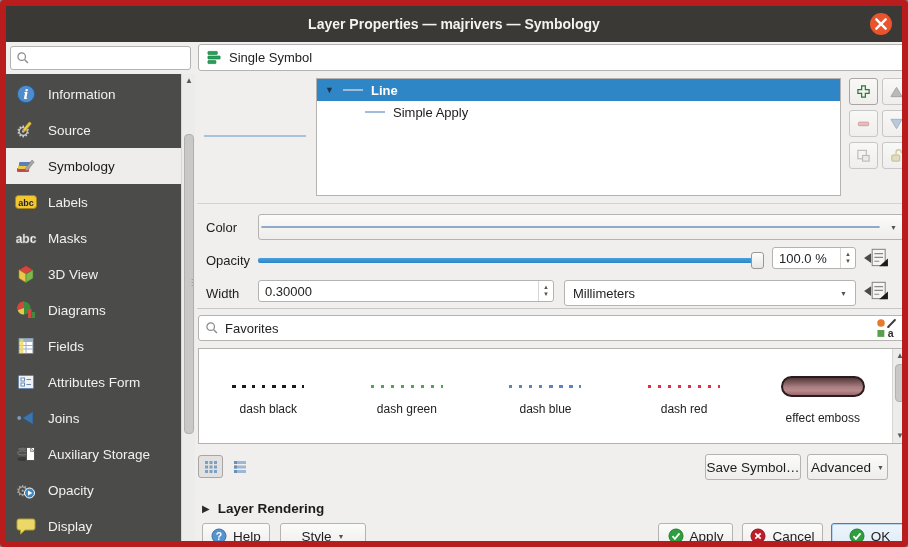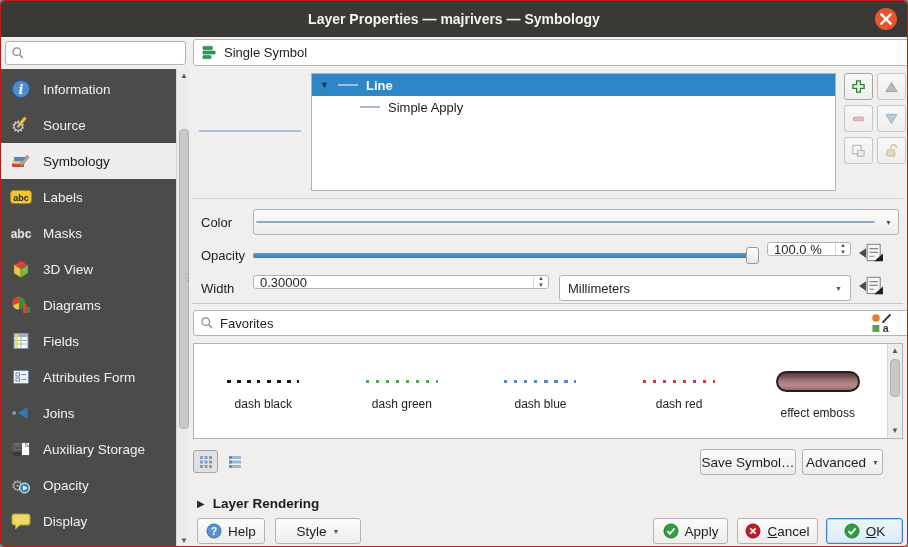--- a/index.html
+++ b/index.html
@@ -1,18 +1,18 @@
 <!DOCTYPE html>
 <html><head>
 <meta charset="utf-8">
 <style>
   * { margin:0; padding:0; box-sizing:border-box; }
   html,body { background:#888; }
   body { font-family:"Liberation Sans","DejaVu Sans",sans-serif; font-size:13px; color:#232323; }
-  .window { position:relative; width:908px; height:547px; background:#f0efee; border:1px solid #b91c1c; border-radius:4px; overflow:hidden; }
+  .window { position:relative; width:908px; height:547px; background:#f0efee; border:6px solid #b91c1c; border-radius:4px; overflow:hidden; }
   .titlebar { position:absolute; left:0; top:0; width:100%; height:36px; background:#3a3936; display:flex; align-items:center; justify-content:center; }
   .title { color:#f4f3f1; font-weight:bold; font-size:14px; }
   .close-btn { position:absolute; right:10px; top:7px; width:22px; height:22px; border-radius:50%; background:#e9542d; display:flex; align-items:center; justify-content:center; cursor:pointer; }
   .body { position:absolute; left:0; top:36px; width:908px; height:511px; }
 
   
   .side-search { position:absolute; left:4px; top:4px; width:181px; height:24px; background:#fff; border:1px solid #b5b3b1; border-radius:3px; display:flex; align-items:center; padding-left:5px; }
   .sidebar { position:absolute; left:0; top:32px; width:175px; height:479px; background:#4b4b49; padding-top:2px; overflow:hidden; }
   .side-item { height:36px; display:flex; align-items:center; gap:11px; padding-left:9px; color:#f2f1ef; cursor:pointer; font-size:13.5px; }
   .side-item.selected { background:#eeedeb; color:#1b1b1b; }
@@ -45,21 +45,21 @@
 
   
   .prop-label { position:absolute; left:200px; height:26px; display:flex; align-items:center; color:#1d1d1d; }
   .color-btn { position:absolute; left:252px; top:172px; width:646px; height:26px; padding:2px; display:flex; cursor:pointer; }
   .color-swatch { flex:1; border-radius:2px; border:1px solid #8fa9c6; }
   .color-arrow { width:15px; display:flex; align-items:center; justify-content:center; }
   .slider { position:absolute; left:252px; top:205px; width:506px; height:26px; cursor:pointer; }
   .slider-track { position:absolute; left:0; right:0; top:11px; height:5px; background:#cfcecc; border-radius:2px; }
   .slider-fill { position:absolute; left:0; top:11px; height:5px; width:var(--fill,100%); background:linear-gradient(#4aa0dd,#2d86c8); border-radius:2px; }
   .slider-handle { position:absolute; right:0; top:5px; width:13px; height:17px; background:linear-gradient(#fdfdfd,#e8e7e6); border:1px solid #9a9896; border-radius:3px; }
-  .spinbox { display:flex; align-items:center; padding-left:6px; background:#fff; border:1px solid #b5b3b1; border-radius:3px; position:absolute; height:14px; }
+  .spinbox { display:flex; align-items:center; padding-left:6px; background:#fff; border:1px solid #b5b3b1; border-radius:3px; position:absolute; height:22px; }
   .spin-arrows { margin-left:auto; width:15px; height:100%; border-left:1px solid #d8d6d4; display:flex; flex-direction:column; align-items:center; justify-content:center; color:#55534f; font-size:6px; line-height:7px; cursor:pointer; }
   .combo { position:absolute; height:26px; display:flex; align-items:center; padding:0 8px; cursor:pointer; }
   .combo .arrow-dn { margin-left:auto; }
   .ovr-btn { position:absolute; width:30px; height:27px; }
 
   
   .fav-bar { position:absolute; left:192px; top:273px; width:754px; height:26px; display:flex; align-items:center; gap:6px; padding-left:6px; cursor:text; }
   .fav-clear { margin-left:auto; display:flex; }
   .fav-dd { width:19px; height:100%; border-left:1px solid #cfcecc; display:flex; align-items:center; justify-content:center; cursor:pointer; }
   .style-mgr { position:absolute; left:866px; top:271px; width:28px; height:29px; display:flex; align-items:center; justify-content:center; cursor:pointer; }

